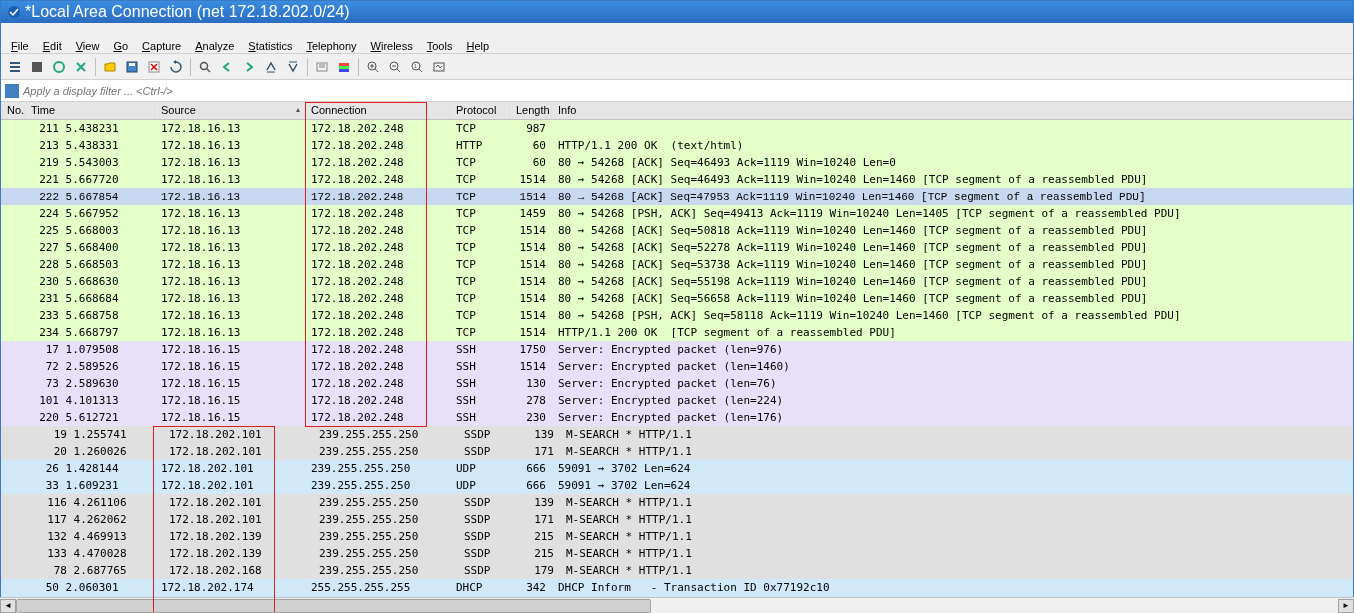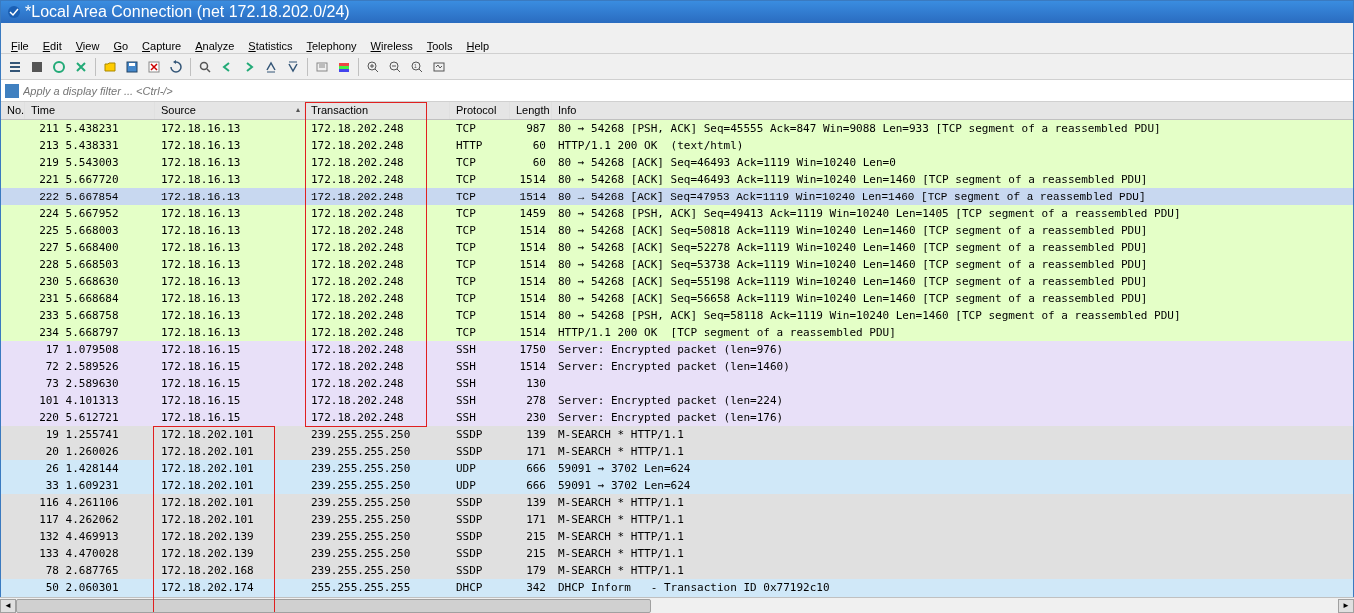--- a/index.html
+++ b/index.html
@@ -32,21 +32,21 @@
 .row .c-num { width:130px; }
 .row .c-num span.n { display:inline-block; width:28px; text-align:right; }
 .row .c-src { width:150px; }
 .row .c-dst { width:145px; }
 .row .c-proto { width:60px; }
 .row .c-len { width:42px; text-align:right; }
 .row .c-info { flex:1; }
 .bg-green { background:#e4ffc7; }
 .bg-sel  { background:#c8d8f0;font-family:Liberation Mono, monospace; }
 .bg-lav  { background:#e8e0f8; }
-.bg-gray { background:#e0e0e0; }
+.bg-gray { background:#e0e0e0;padding-left:8px; }
 .bg-cyan { background:#d0e8f8;justify-content:flex-end; }
 .redbox { position:absolute; border:1px solid #e02020; pointer-events:none; z-index:5; }
 .hscroll { position:absolute; bottom:0; left:0; right:0; height:16px; background:#f0f0f0; border-top:1px solid #c0c0c0; display:flex; align-items:center; }
 .hscroll .arrow { width:16px; height:14px; background:#e0e0e0; border:1px solid #a0a0a0; display:flex; align-items:center; justify-content:center; font-size:8px; }
 .hscroll .track { flex:1; position:relative; height:14px; }
 .hscroll .thumb { position:absolute; left:0; width:48%; height:100%; background:#d0d0d0; border:1px solid #a0a0a0; border-radius:2px; }
 .content { position:relative; }
 </style>
 </head>
 <body>
@@ -200,42 +200,42 @@
 <div class="filterbar">
   <div class="filter-icon"></div>
   <input class="filter-input" placeholder="Apply a display filter ... &lt;Ctrl-/&gt;" style="">
 </div>
 
 <div class="content">
   <div class="headers">
     <div class="col col-no">No.</div>
     <div class="col col-time">Time</div>
     <div class="col col-src"><span>Source</span><span class="sort-ind">▴</span></div>
-    <div class="col col-dst">Transaction</div>
+    <div class="col col-dst">Connection</div>
     <div class="col col-proto">Protocol</div>
     <div class="col col-len">Length</div>
     <div class="col col-info">Info</div>
   </div>
   <div class="rows" id="rows">
-      <div class="row bg-green"><div class="c c-no">.</div><div class="c c-num"><span class="n">211</span> 5.438231</div><div class="c c-src">172.18.16.13</div><div class="c c-dst">172.18.202.248</div><div class="c c-proto">TCP</div><div class="c c-len">987</div><div class="c c-info">80 → 54268 [PSH, ACK] Seq=45555 Ack=847 Win=9088 Len=933 [TCP segment of a reassembled PDU]</div></div>
+      <div class="row bg-green"><div class="c c-no">.</div><div class="c c-num"><span class="n">211</span> 5.438231</div><div class="c c-src">172.18.16.13</div><div class="c c-dst">172.18.202.248</div><div class="c c-proto">TCP</div><div class="c c-len">987</div></div>
       <div class="row bg-green"><div class="c c-no">.</div><div class="c c-num"><span class="n">213</span> 5.438331</div><div class="c c-src">172.18.16.13</div><div class="c c-dst">172.18.202.248</div><div class="c c-proto">HTTP</div><div class="c c-len">60</div><div class="c c-info">HTTP/1.1 200 OK  (text/html)</div></div>
       <div class="row bg-green"><div class="c c-no">.</div><div class="c c-num"><span class="n">219</span> 5.543003</div><div class="c c-src">172.18.16.13</div><div class="c c-dst">172.18.202.248</div><div class="c c-proto">TCP</div><div class="c c-len">60</div><div class="c c-info">80 → 54268 [ACK] Seq=46493 Ack=1119 Win=10240 Len=0</div></div>
       <div class="row bg-green"><div class="c c-no">.</div><div class="c c-num"><span class="n">221</span> 5.667720</div><div class="c c-src">172.18.16.13</div><div class="c c-dst">172.18.202.248</div><div class="c c-proto">TCP</div><div class="c c-len">1514</div><div class="c c-info">80 → 54268 [ACK] Seq=46493 Ack=1119 Win=10240 Len=1460 [TCP segment of a reassembled PDU]</div></div>
       <div class="row bg-sel"><div class="c c-no">.</div><div class="c c-num"><span class="n">222</span> 5.667854</div><div class="c c-src">172.18.16.13</div><div class="c c-dst">172.18.202.248</div><div class="c c-proto">TCP</div><div class="c c-len">1514</div><div class="c c-info">80 → 54268 [ACK] Seq=47953 Ack=1119 Win=10240 Len=1460 [TCP segment of a reassembled PDU]</div></div>
       <div class="row bg-green"><div class="c c-no">.</div><div class="c c-num"><span class="n">224</span> 5.667952</div><div class="c c-src">172.18.16.13</div><div class="c c-dst">172.18.202.248</div><div class="c c-proto">TCP</div><div class="c c-len">1459</div><div class="c c-info">80 → 54268 [PSH, ACK] Seq=49413 Ack=1119 Win=10240 Len=1405 [TCP segment of a reassembled PDU]</div></div>
       <div class="row bg-green"><div class="c c-no">.</div><div class="c c-num"><span class="n">225</span> 5.668003</div><div class="c c-src">172.18.16.13</div><div class="c c-dst">172.18.202.248</div><div class="c c-proto">TCP</div><div class="c c-len">1514</div><div class="c c-info">80 → 54268 [ACK] Seq=50818 Ack=1119 Win=10240 Len=1460 [TCP segment of a reassembled PDU]</div></div>
       <div class="row bg-green"><div class="c c-no">.</div><div class="c c-num"><span class="n">227</span> 5.668400</div><div class="c c-src">172.18.16.13</div><div class="c c-dst">172.18.202.248</div><div class="c c-proto">TCP</div><div class="c c-len">1514</div><div class="c c-info">80 → 54268 [ACK] Seq=52278 Ack=1119 Win=10240 Len=1460 [TCP segment of a reassembled PDU]</div></div>
       <div class="row bg-green"><div class="c c-no">.</div><div class="c c-num"><span class="n">228</span> 5.668503</div><div class="c c-src">172.18.16.13</div><div class="c c-dst">172.18.202.248</div><div class="c c-proto">TCP</div><div class="c c-len">1514</div><div class="c c-info">80 → 54268 [ACK] Seq=53738 Ack=1119 Win=10240 Len=1460 [TCP segment of a reassembled PDU]</div></div>
       <div class="row bg-green"><div class="c c-no">.</div><div class="c c-num"><span class="n">230</span> 5.668630</div><div class="c c-src">172.18.16.13</div><div class="c c-dst">172.18.202.248</div><div class="c c-proto">TCP</div><div class="c c-len">1514</div><div class="c c-info">80 → 54268 [ACK] Seq=55198 Ack=1119 Win=10240 Len=1460 [TCP segment of a reassembled PDU]</div></div>
       <div class="row bg-green"><div class="c c-no">.</div><div class="c c-num"><span class="n">231</span> 5.668684</div><div class="c c-src">172.18.16.13</div><div class="c c-dst">172.18.202.248</div><div class="c c-proto">TCP</div><div class="c c-len">1514</div><div class="c c-info">80 → 54268 [ACK] Seq=56658 Ack=1119 Win=10240 Len=1460 [TCP segment of a reassembled PDU]</div></div>
       <div class="row bg-green"><div class="c c-no">.</div><div class="c c-num"><span class="n">233</span> 5.668758</div><div class="c c-src">172.18.16.13</div><div class="c c-dst">172.18.202.248</div><div class="c c-proto">TCP</div><div class="c c-len">1514</div><div class="c c-info">80 → 54268 [PSH, ACK] Seq=58118 Ack=1119 Win=10240 Len=1460 [TCP segment of a reassembled PDU]</div></div>
       <div class="row bg-green"><div class="c c-no">.</div><div class="c c-num"><span class="n">234</span> 5.668797</div><div class="c c-src">172.18.16.13</div><div class="c c-dst">172.18.202.248</div><div class="c c-proto">TCP</div><div class="c c-len">1514</div><div class="c c-info">HTTP/1.1 200 OK  [TCP segment of a reassembled PDU]</div></div>
       <div class="row bg-lav"><div class="c c-no">.</div><div class="c c-num"><span class="n">17</span> 1.079508</div><div class="c c-src">172.18.16.15</div><div class="c c-dst">172.18.202.248</div><div class="c c-proto">SSH</div><div class="c c-len">1750</div><div class="c c-info">Server: Encrypted packet (len=976)</div></div>
       <div class="row bg-lav"><div class="c c-no">.</div><div class="c c-num"><span class="n">72</span> 2.589526</div><div class="c c-src">172.18.16.15</div><div class="c c-dst">172.18.202.248</div><div class="c c-proto">SSH</div><div class="c c-len">1514</div><div class="c c-info">Server: Encrypted packet (len=1460)</div></div>
-      <div class="row bg-lav"><div class="c c-no">.</div><div class="c c-num"><span class="n">73</span> 2.589630</div><div class="c c-src">172.18.16.15</div><div class="c c-dst">172.18.202.248</div><div class="c c-proto">SSH</div><div class="c c-len">130</div></div>
+      <div class="row bg-lav"><div class="c c-no">.</div><div class="c c-num"><span class="n">73</span> 2.589630</div><div class="c c-src">172.18.16.15</div><div class="c c-dst">172.18.202.248</div><div class="c c-proto">SSH</div><div class="c c-len">130</div><div class="c c-info">Server: Encrypted packet (len=76)</div></div>
       <div class="row bg-lav"><div class="c c-no">.</div><div class="c c-num"><span class="n">101</span> 4.101313</div><div class="c c-src">172.18.16.15</div><div class="c c-dst">172.18.202.248</div><div class="c c-proto">SSH</div><div class="c c-len">278</div><div class="c c-info">Server: Encrypted packet (len=224)</div></div>
       <div class="row bg-lav"><div class="c c-no">.</div><div class="c c-num"><span class="n">220</span> 5.612721</div><div class="c c-src">172.18.16.15</div><div class="c c-dst">172.18.202.248</div><div class="c c-proto">SSH</div><div class="c c-len">230</div><div class="c c-info">Server: Encrypted packet (len=176)</div></div>
       <div class="row bg-gray"><div class="c c-no">.</div><div class="c c-num"><span class="n">19</span> 1.255741</div><div class="c c-src">172.18.202.101</div><div class="c c-dst">239.255.255.250</div><div class="c c-proto">SSDP</div><div class="c c-len">139</div><div class="c c-info">M-SEARCH * HTTP/1.1</div></div>
       <div class="row bg-gray"><div class="c c-no">.</div><div class="c c-num"><span class="n">20</span> 1.260026</div><div class="c c-src">172.18.202.101</div><div class="c c-dst">239.255.255.250</div><div class="c c-proto">SSDP</div><div class="c c-len">171</div><div class="c c-info">M-SEARCH * HTTP/1.1</div></div>
       <div class="row bg-cyan"><div class="c c-no">.</div><div class="c c-num"><span class="n">26</span> 1.428144</div><div class="c c-src">172.18.202.101</div><div class="c c-dst">239.255.255.250</div><div class="c c-proto">UDP</div><div class="c c-len">666</div><div class="c c-info">59091 → 3702 Len=624</div></div>
       <div class="row bg-cyan"><div class="c c-no">.</div><div class="c c-num"><span class="n">33</span> 1.609231</div><div class="c c-src">172.18.202.101</div><div class="c c-dst">239.255.255.250</div><div class="c c-proto">UDP</div><div class="c c-len">666</div><div class="c c-info">59091 → 3702 Len=624</div></div>
       <div class="row bg-gray"><div class="c c-no">.</div><div class="c c-num"><span class="n">116</span> 4.261106</div><div class="c c-src">172.18.202.101</div><div class="c c-dst">239.255.255.250</div><div class="c c-proto">SSDP</div><div class="c c-len">139</div><div class="c c-info">M-SEARCH * HTTP/1.1</div></div>
       <div class="row bg-gray"><div class="c c-no">.</div><div class="c c-num"><span class="n">117</span> 4.262062</div><div class="c c-src">172.18.202.101</div><div class="c c-dst">239.255.255.250</div><div class="c c-proto">SSDP</div><div class="c c-len">171</div><div class="c c-info">M-SEARCH * HTTP/1.1</div></div>
       <div class="row bg-gray"><div class="c c-no">.</div><div class="c c-num"><span class="n">132</span> 4.469913</div><div class="c c-src">172.18.202.139</div><div class="c c-dst">239.255.255.250</div><div class="c c-proto">SSDP</div><div class="c c-len">215</div><div class="c c-info">M-SEARCH * HTTP/1.1</div></div>
       <div class="row bg-gray"><div class="c c-no">.</div><div class="c c-num"><span class="n">133</span> 4.470028</div><div class="c c-src">172.18.202.139</div><div class="c c-dst">239.255.255.250</div><div class="c c-proto">SSDP</div><div class="c c-len">215</div><div class="c c-info">M-SEARCH * HTTP/1.1</div></div>

